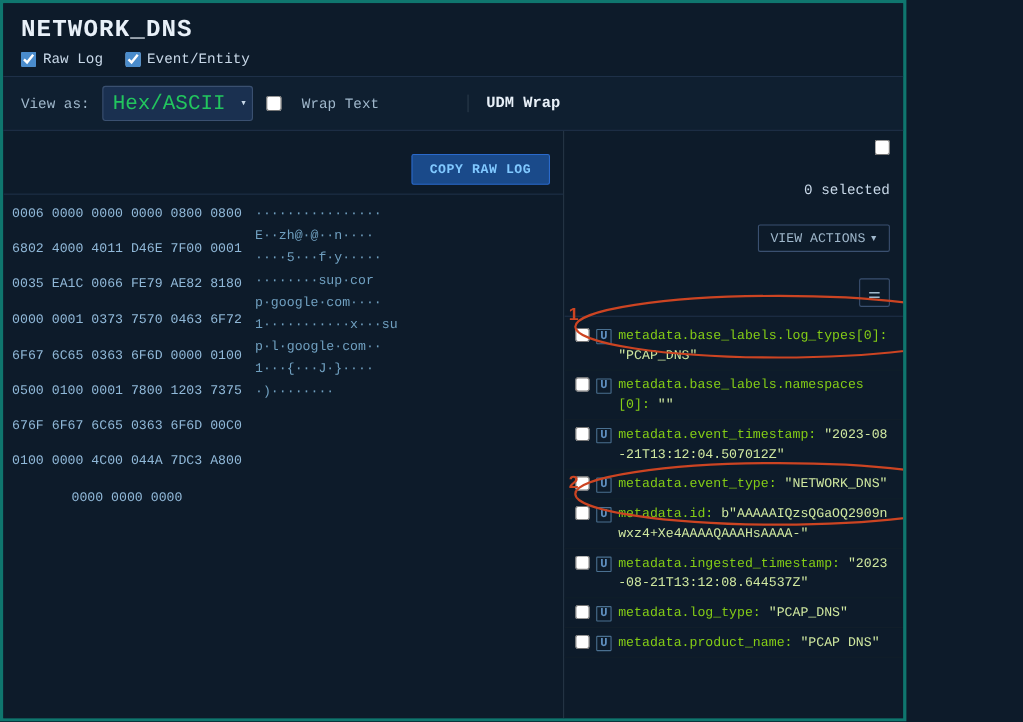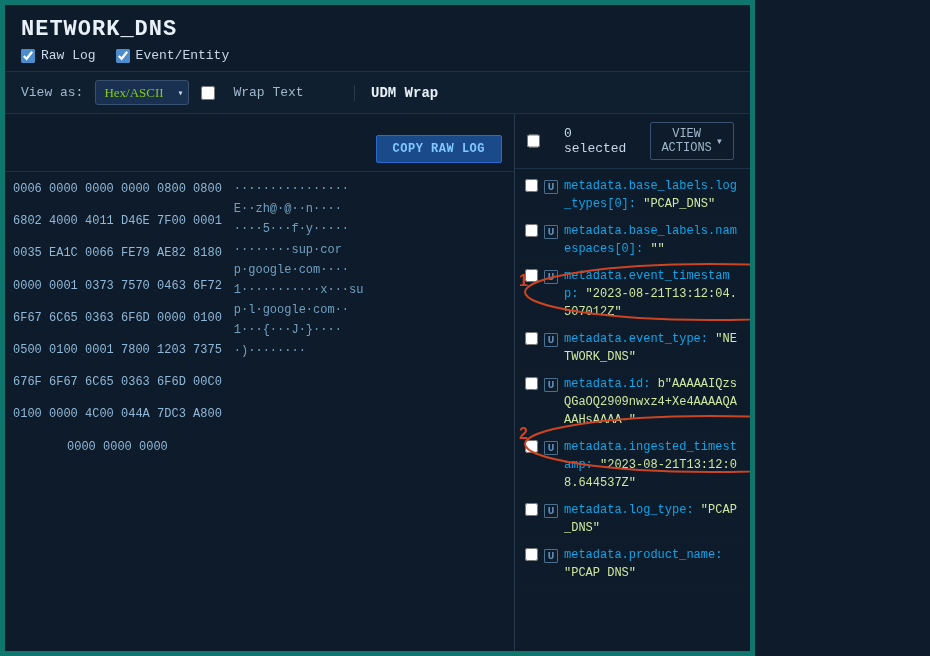--- a/index.html
+++ b/index.html
@@ -7,24 +7,24 @@
       background: #0d1b2a;
       color: #c8d8e8;
       font-family: 'Courier New', monospace;
       font-size: 13px;
       width: 930px;
       height: 656px;
       overflow: hidden;
     }
 
     .main-container {
-      width: 755px;
+      width: 824px;
       height: 656px;
       background: #0d1b2a;
-      border: 5px solid #0f766e;
+      border: 3px solid #0f766e;
       display: flex;
       flex-direction: column;
     }
 
     
     .header {
       padding: 12px 16px 8px;
       background: #0d1b2a;
     }
     .title {
@@ -73,25 +73,25 @@
       color: #a0b8cc;
       font-size: 13px;
     }
     .select-wrap {
       position: relative;
       display: inline-flex;
       align-items: center;
     }
     .view-select {
       background: #1a3050;
-      color: #84cc16;
+      color: #22c55e;
       border: 1px solid #3a5070;
       padding: 4px 24px 4px 8px;
-      font-size: 13px;
-      font-family: Liberation Serif, serif;
+      font-size: 19px;
+      font-family: Liberation Mono, monospace;
       appearance: none;
       cursor: pointer;
       border-radius: 3px;
     }
     .select-arrow {
       position: absolute;
       right: 6px;
       pointer-events: none;
       color: #c8d8e8;
       font-size: 10px;
@@ -196,24 +196,25 @@
     .right-panel {
       flex: 1;
       background: #0d1b2a;
       display: flex;
       flex-direction: column;
       overflow: hidden;
     }
 
     .udm-toolbar {
       display: flex;
-      align-items: center;
+      align-items: flex-end;
       padding: 8px 12px;
       border-bottom: 1px solid #1e3048;
       gap: 24px;
+      flex-direction: column;
     }
     .udm-checkbox {
       width: 14px;
       height: 14px;
       accent-color: #4a8ccc;
       cursor: pointer;
     }
     .selected-count {
       color: #c8d8e8;
       font-size: 13px;
@@ -280,21 +281,21 @@
       font-weight: bold;
       border-radius: 1px;
     }
     .udm-text {
       color: #b0cce0;
       font-size: 12px;
       word-break: break-all;
       flex: 1;
     }
     .udm-text .key {
-      color: #0ea5e9;
+      color: #84cc16;
     }
     .udm-text .val {
       color: #d0e8a0;
     }
 
     .right-panel-wrapper {
       position: relative;
       flex: 1;
       display: flex;
       flex-direction: column;

